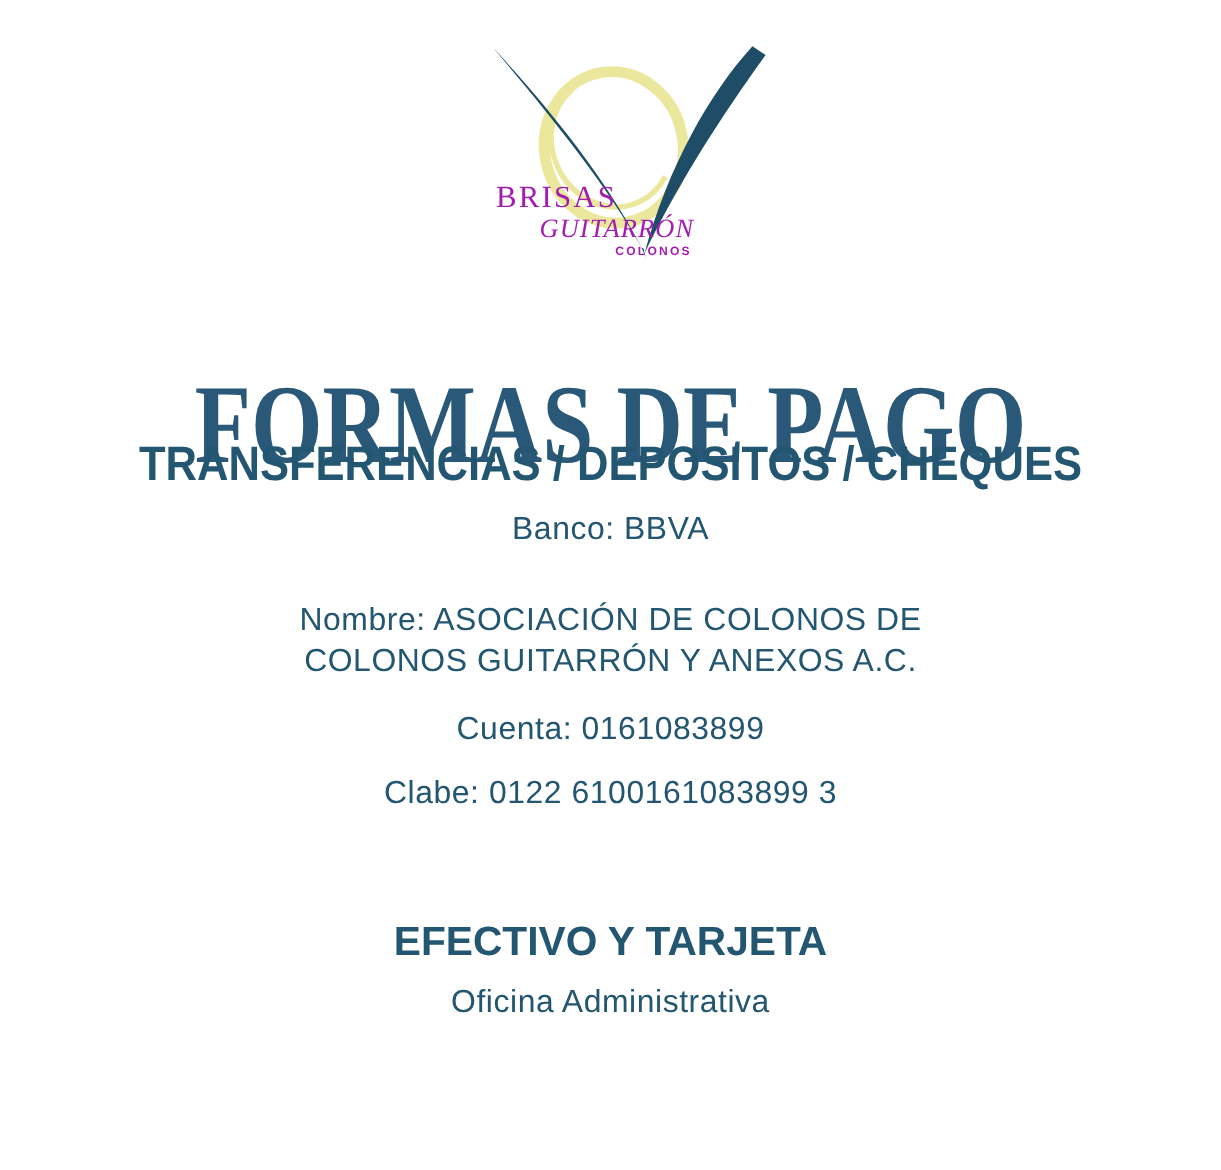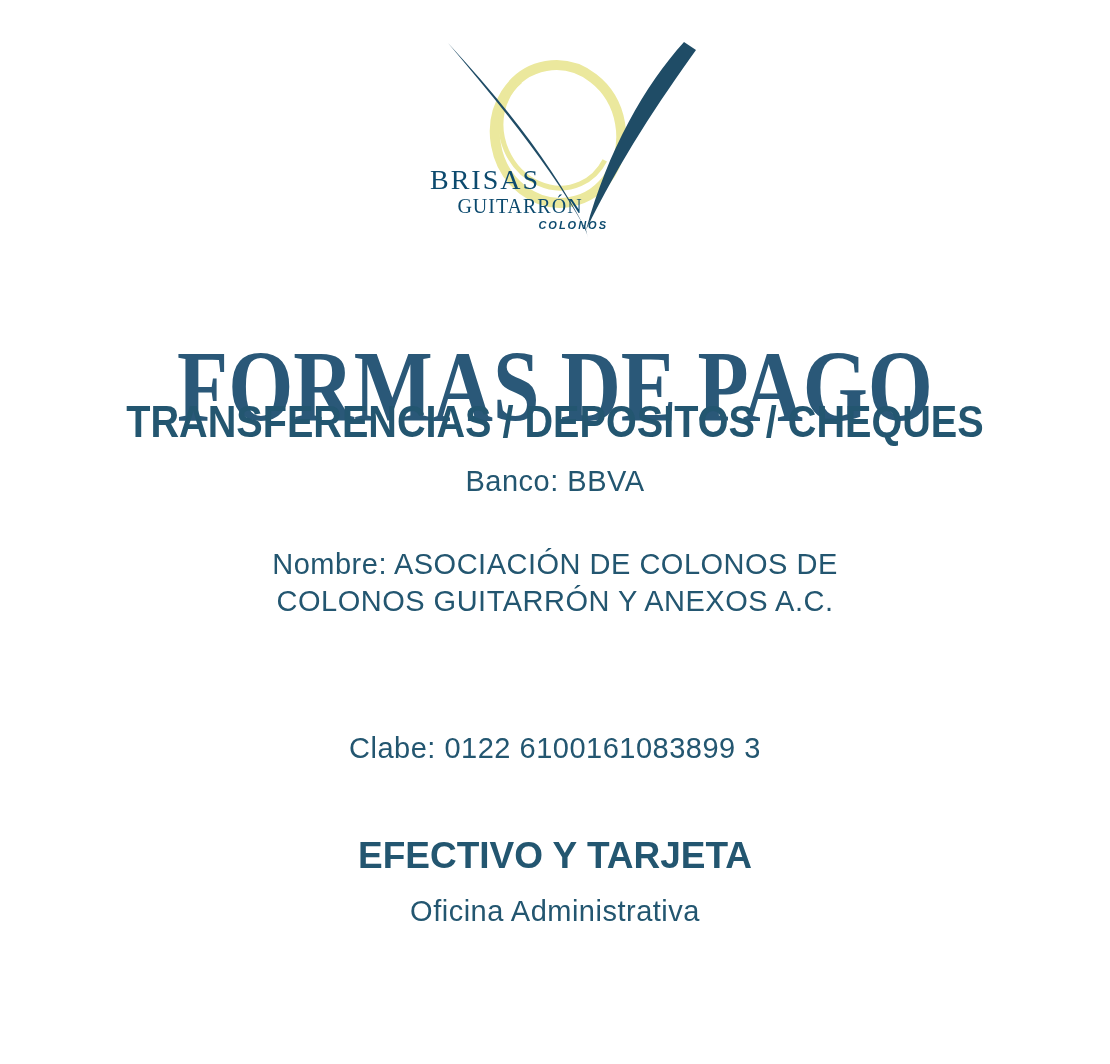--- a/index.html
+++ b/index.html
@@ -26,49 +26,49 @@
   }
   .logo-svg {
     position: absolute;
     left: 420px;
     top: 28px;
     width: 300px;
     height: 222px;
   }
   .logo-text {
     position: absolute;
-    left: 430px;
+    left: 451px;
     top: 166px;
     width: 180px;
-    color: #0c4a6e;
+    color: #a21caf;
   }
   .logo-line1 {
     font-family: "Liberation Serif", serif;
     font-size: 28px;
     line-height: 1;
     letter-spacing: 2px;
     text-align: left;
   }
   .logo-line2 {
     font-family: "Liberation Serif", serif;
-    font-size: 20px;
+    font-size: 24px;
     line-height: 1;
     letter-spacing: 1px;
     margin-top: 2px;
-    text-align: center;
+    text-align: right;
+    font-style: italic;
   }
   .logo-line3 {
     font-family: "Liberation Sans", sans-serif;
     font-size: 11px;
     font-weight: bold;
     letter-spacing: 2px;
     margin-top: 3px;
     text-align: right;
     padding-right: 2px;
-    font-style: italic;
   }
 
   
   .page-title {
     position: absolute;
     left: 0;
     top: 268px;
     width: 1110px;
     text-align: center;
     font-family: "Liberation Serif", serif;
@@ -105,21 +105,21 @@
     font-size: 37px;
     font-weight: bold;
     line-height: 1;
   }
 
   .pos-heading   { top: 400px; }
   .pos-banco     { top: 467px; }
   .pos-nombre1   { top: 550px; }
   .pos-nombre2   { top: 587px; }
   .pos-cuenta    { top: 649px; }
-  .pos-clabe     { top: 734px; }
+  .pos-clabe     { top: 707px; }
   .pos-efectivo  { top: 837px; }
   .pos-oficina   { top: 897px; }
 </style>
 </head>
 <body>
 
 <div class="page">
 
   <div class="logo">
     <svg class="logo-svg" viewBox="420 28 300 222" xmlns="http://www.w3.org/2000/svg" aria-hidden="true">
@@ -139,18 +139,19 @@
       <div class="logo-line3">COLONOS</div>
     </div>
   </div>
 
   <h1 class="page-title">FORMAS DE PAGO</h1>
 
   <div class="line heading-bold pos-heading">TRANSFERENCIAS / DEPOSITOS / CHEQUES</div>
   <div class="line body-line pos-banco">Banco: BBVA</div>
   <div class="line body-line pos-nombre1">Nombre: ASOCIACIÓN DE COLONOS DE</div>
   <div class="line body-line pos-nombre2">COLONOS GUITARRÓN Y ANEXOS A.C.</div>
+  <div class="line body-line pos-cuenta">Cuenta: 0161083899</div>
   <div class="line body-line pos-clabe">Clabe: 0122 6100161083899 3</div>
 
   <div class="line sub-heading-bold pos-efectivo">EFECTIVO Y TARJETA</div>
   <div class="line body-line pos-oficina">Oficina Administrativa</div>
 
 </div>
 
 </body></html>

